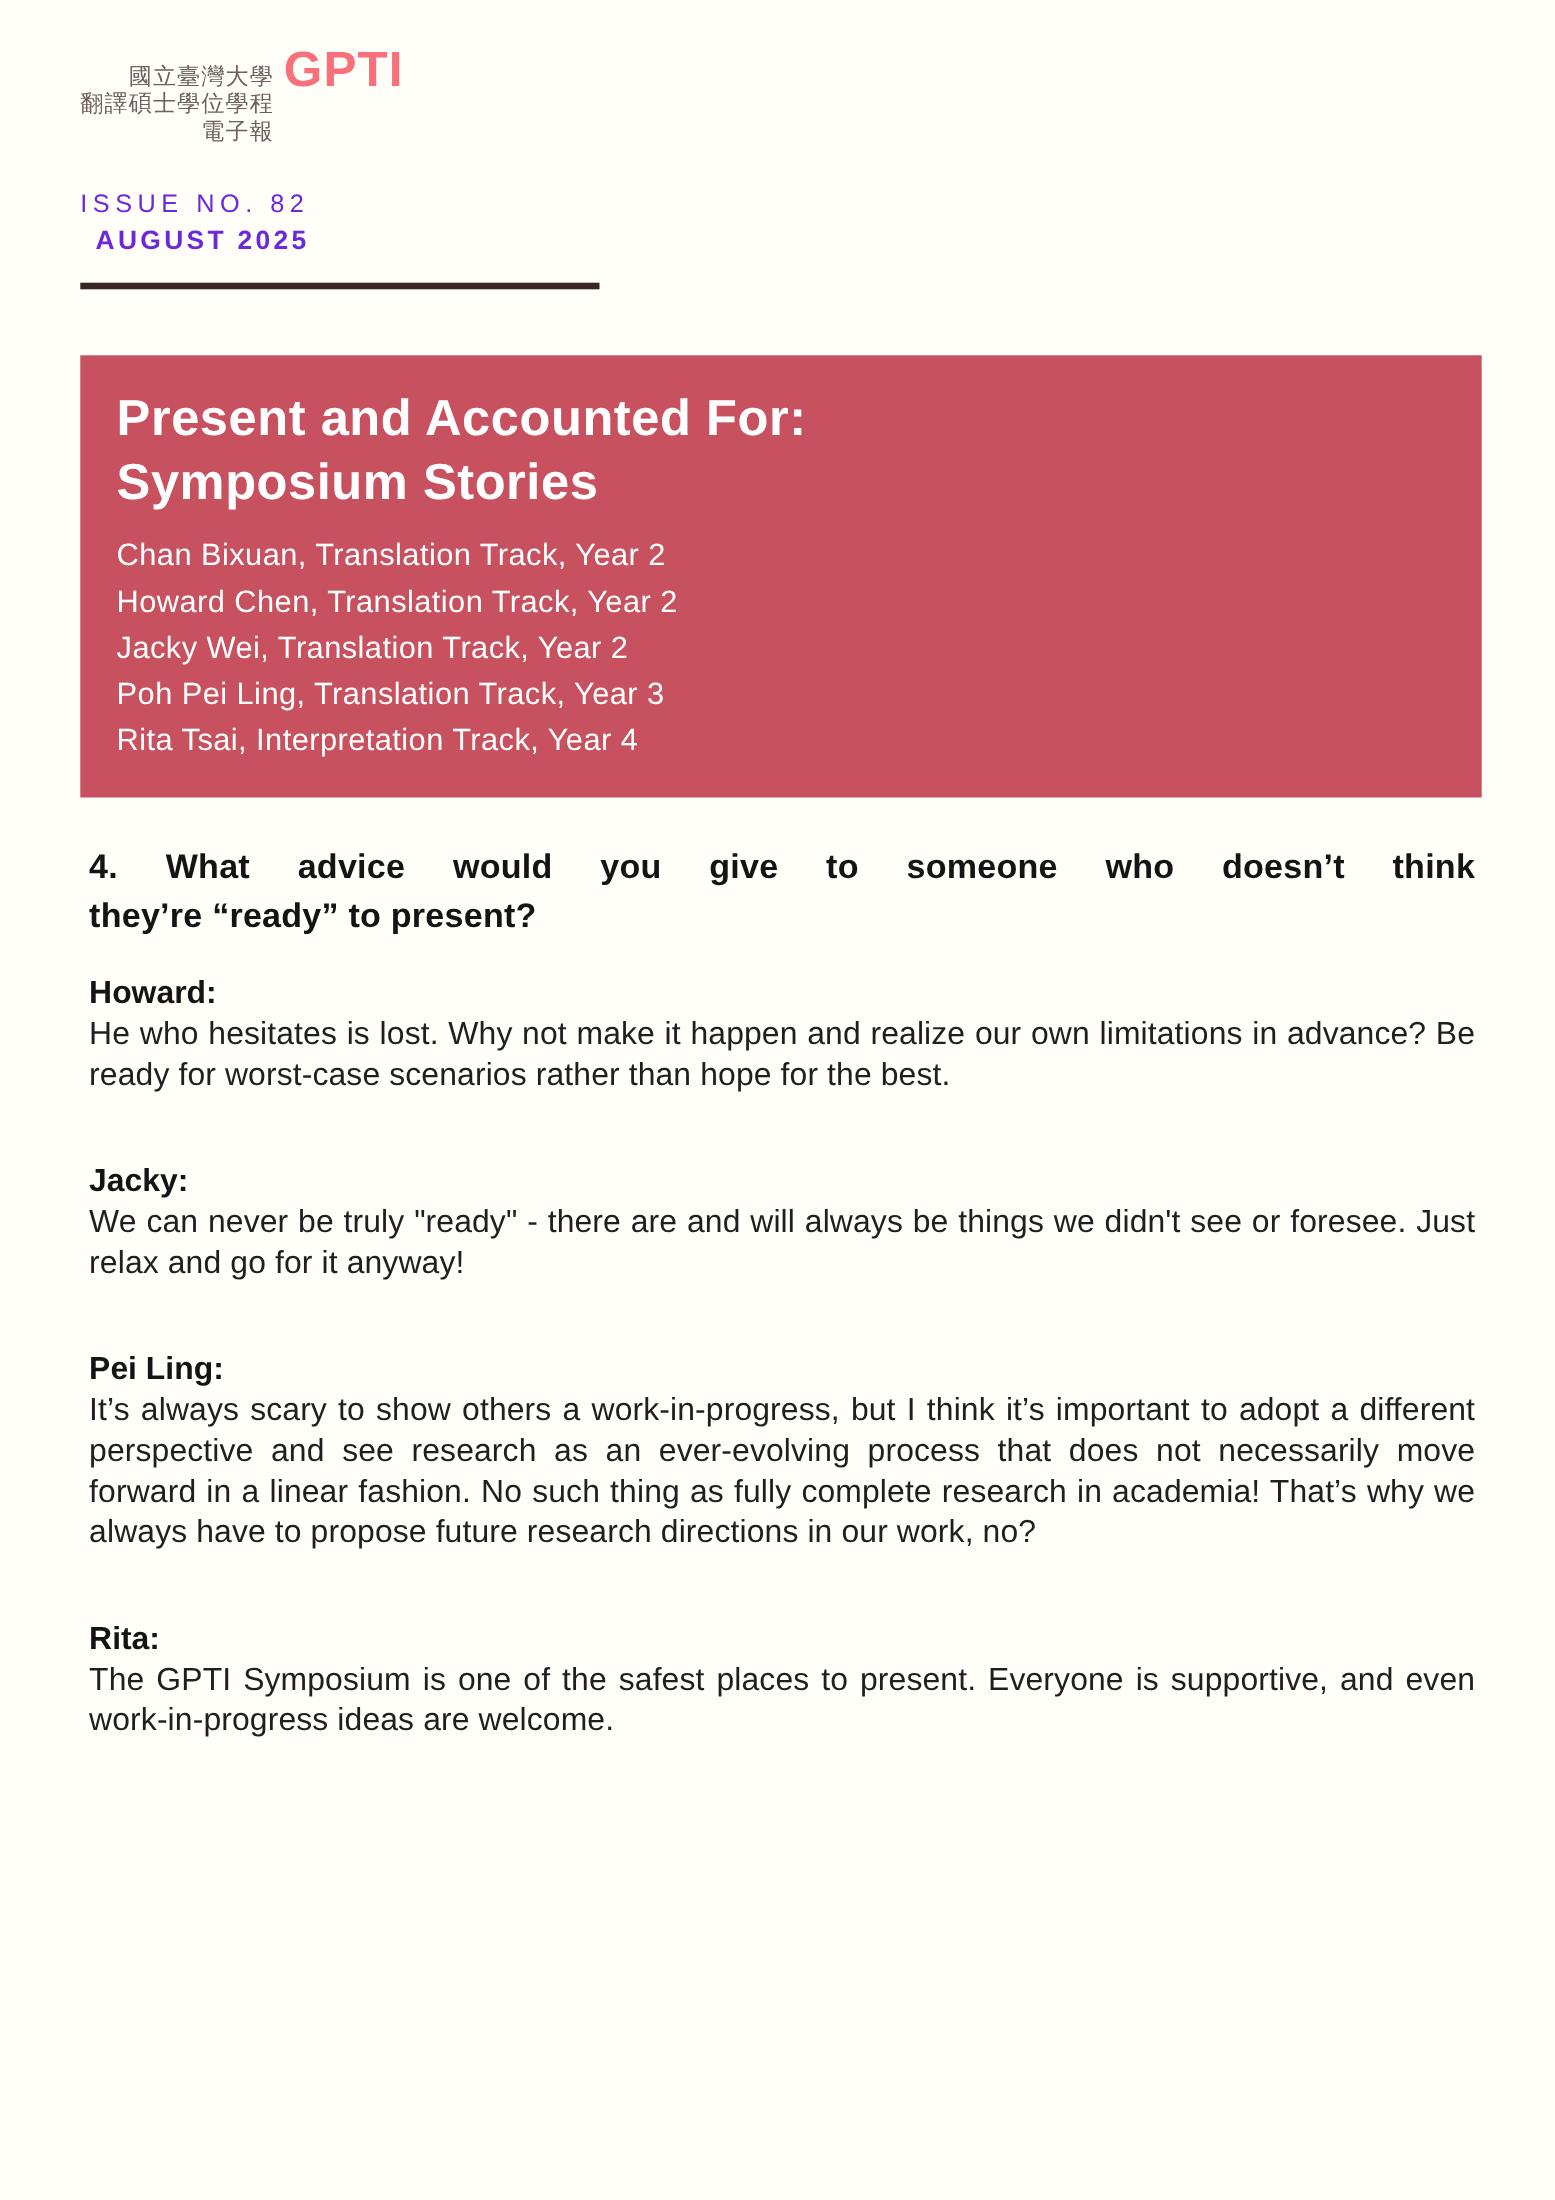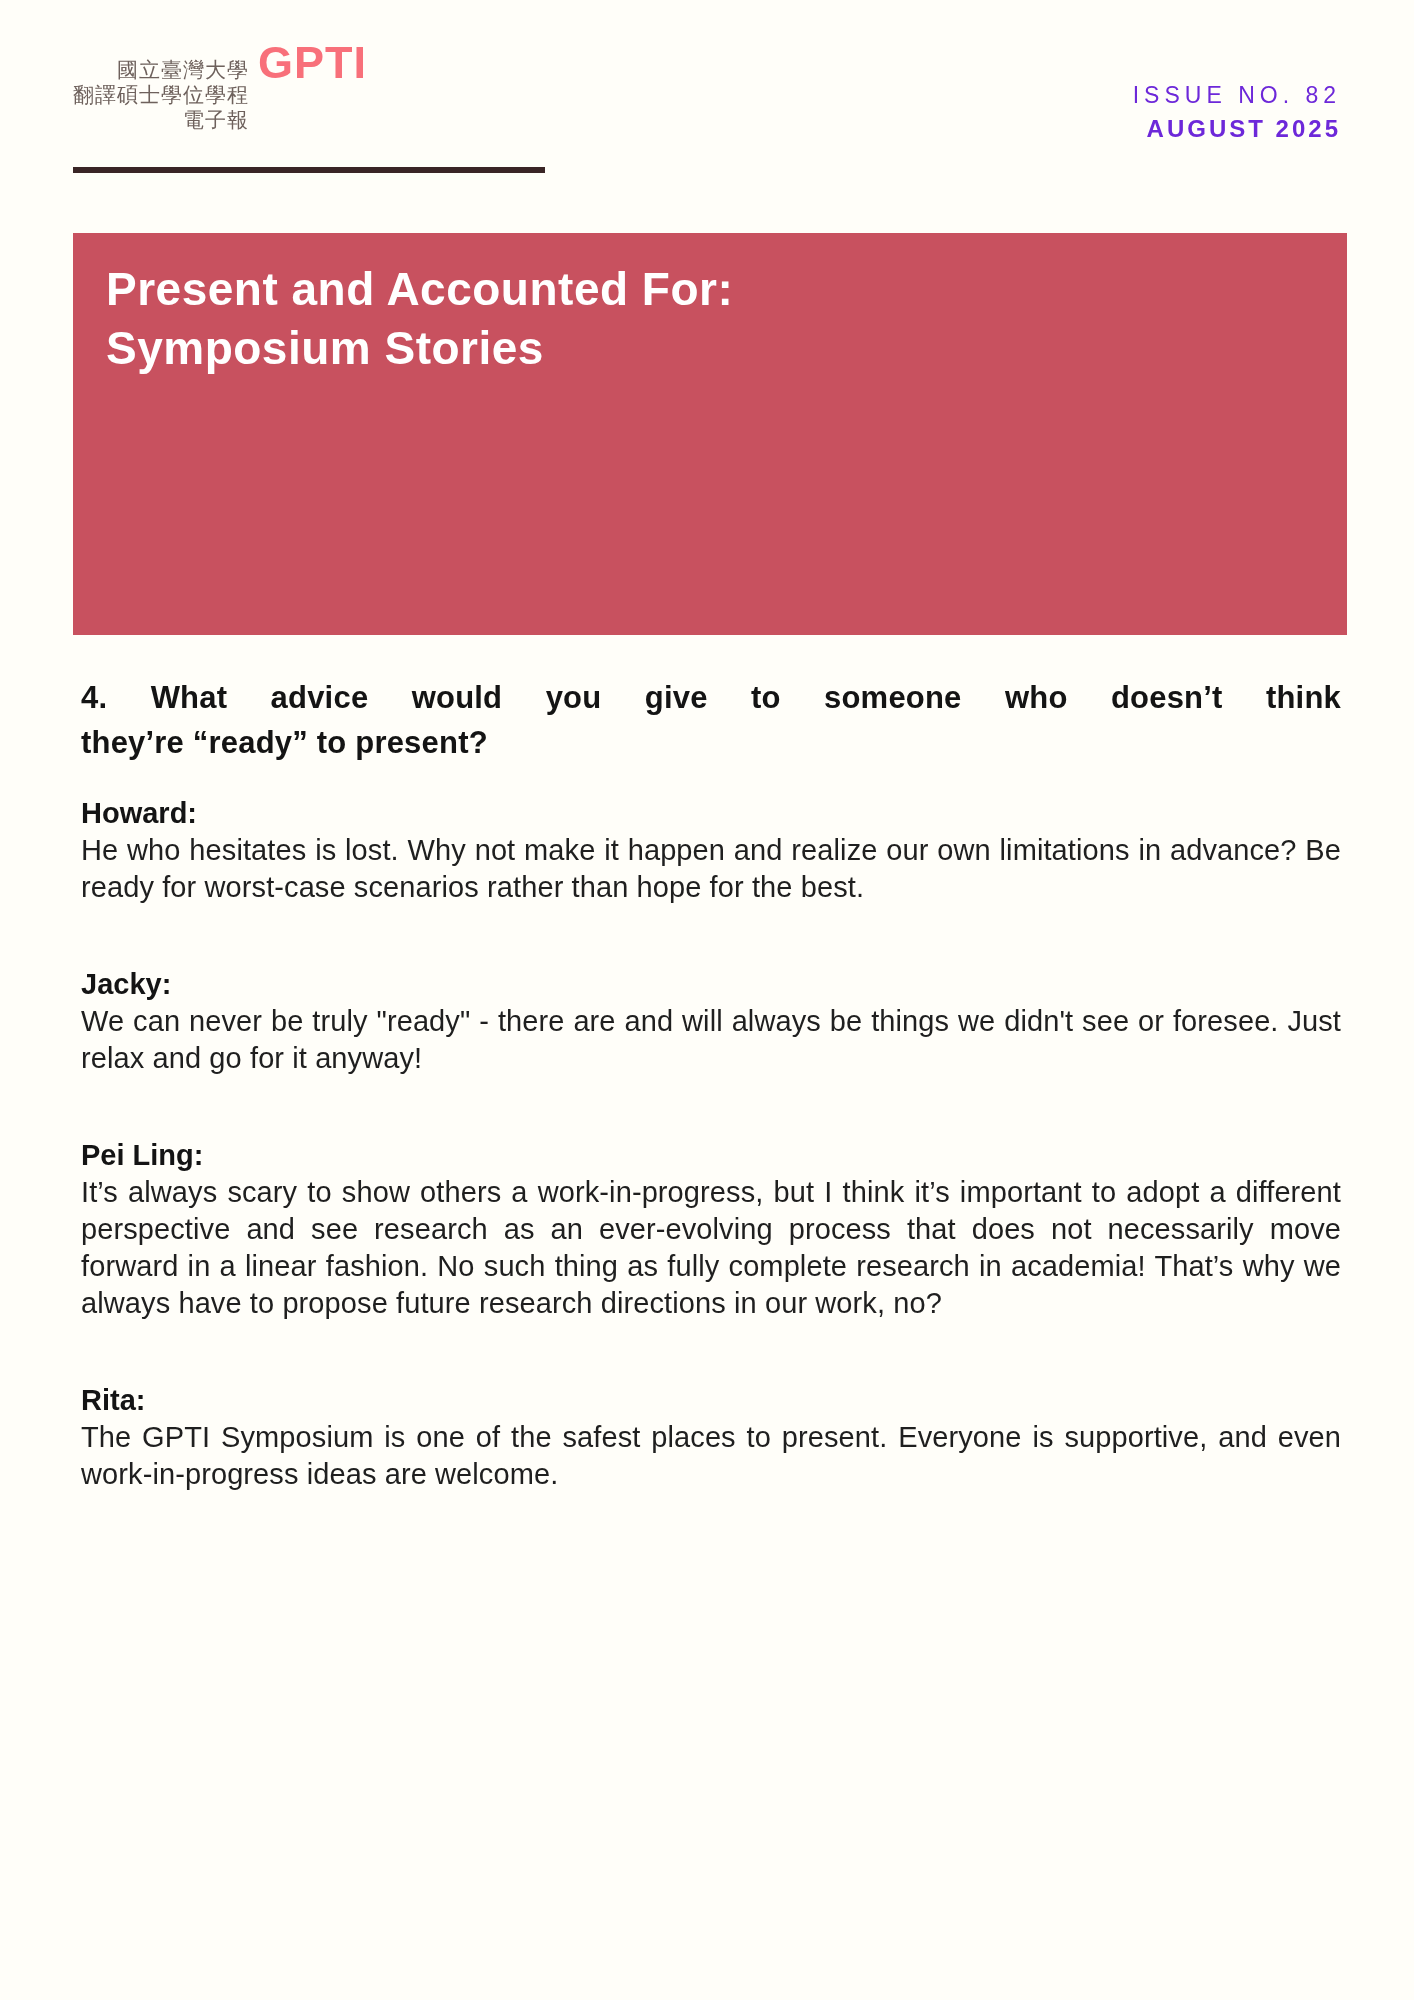--- a/index.html
+++ b/index.html
@@ -17,20 +17,21 @@
     height: 2000px;
     background: #fffef9;
   }
 
   
   .header {
     display: flex;
     justify-content: space-between;
     align-items: flex-start;
     padding: 42px 73px 0 73px;
+    flex-direction: column;
   }
   .brand { display: flex; align-items: flex-start; gap: 9px; }
   .brand-cjk {
     padding-top: 15px;
     text-align: right;
     font-size: 21px;
     line-height: 25px;
     letter-spacing: 1px;
     color: #6e615c;
     font-weight: 400;
@@ -142,20 +143,27 @@
     </div>
   </header>
 
   <div class="header-rule"></div>
 
   <section class="banner">
     <h1 class="banner-title">
       <div>Present and Accounted For:</div>
       <div>Symposium Stories</div>
     </h1>
+    <ul class="banner-authors">
+      <li>Chan Bixuan, Translation Track, Year 2</li>
+      <li>Howard Chen, Translation Track, Year 2</li>
+      <li>Jacky Wei, Translation Track, Year 2</li>
+      <li>Poh Pei Ling, Translation Track, Year 3</li>
+      <li>Rita Tsai, Interpretation Track, Year 4</li>
+    </ul>
   </section>
 
   <main class="article">
     <h2 class="question">
       <div class="q-line-1">4. What advice would you give to someone who doesn’t think</div>
       <div class="q-line-2">they’re “ready” to present?</div>
     </h2>
 
     <div class="answers">
       <section class="answer">

